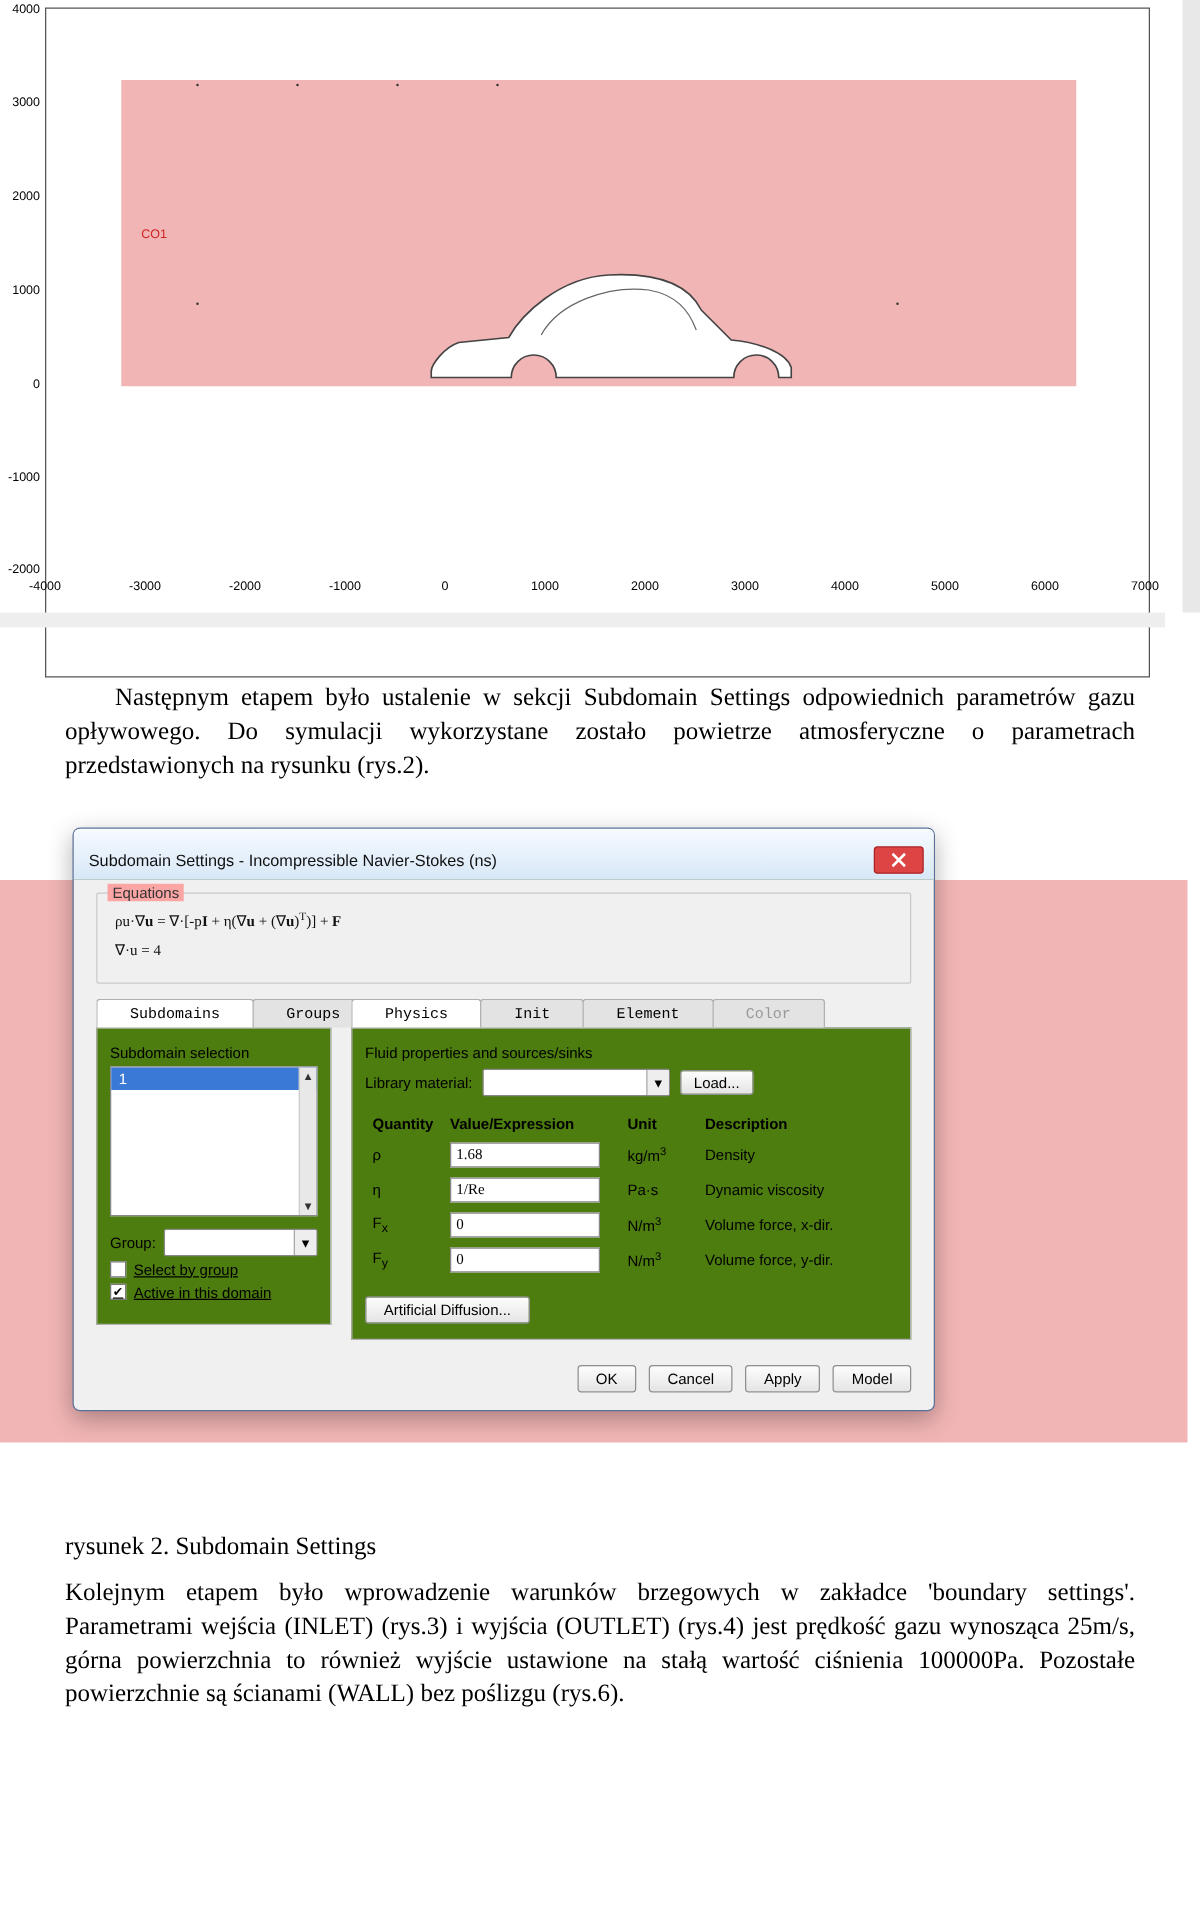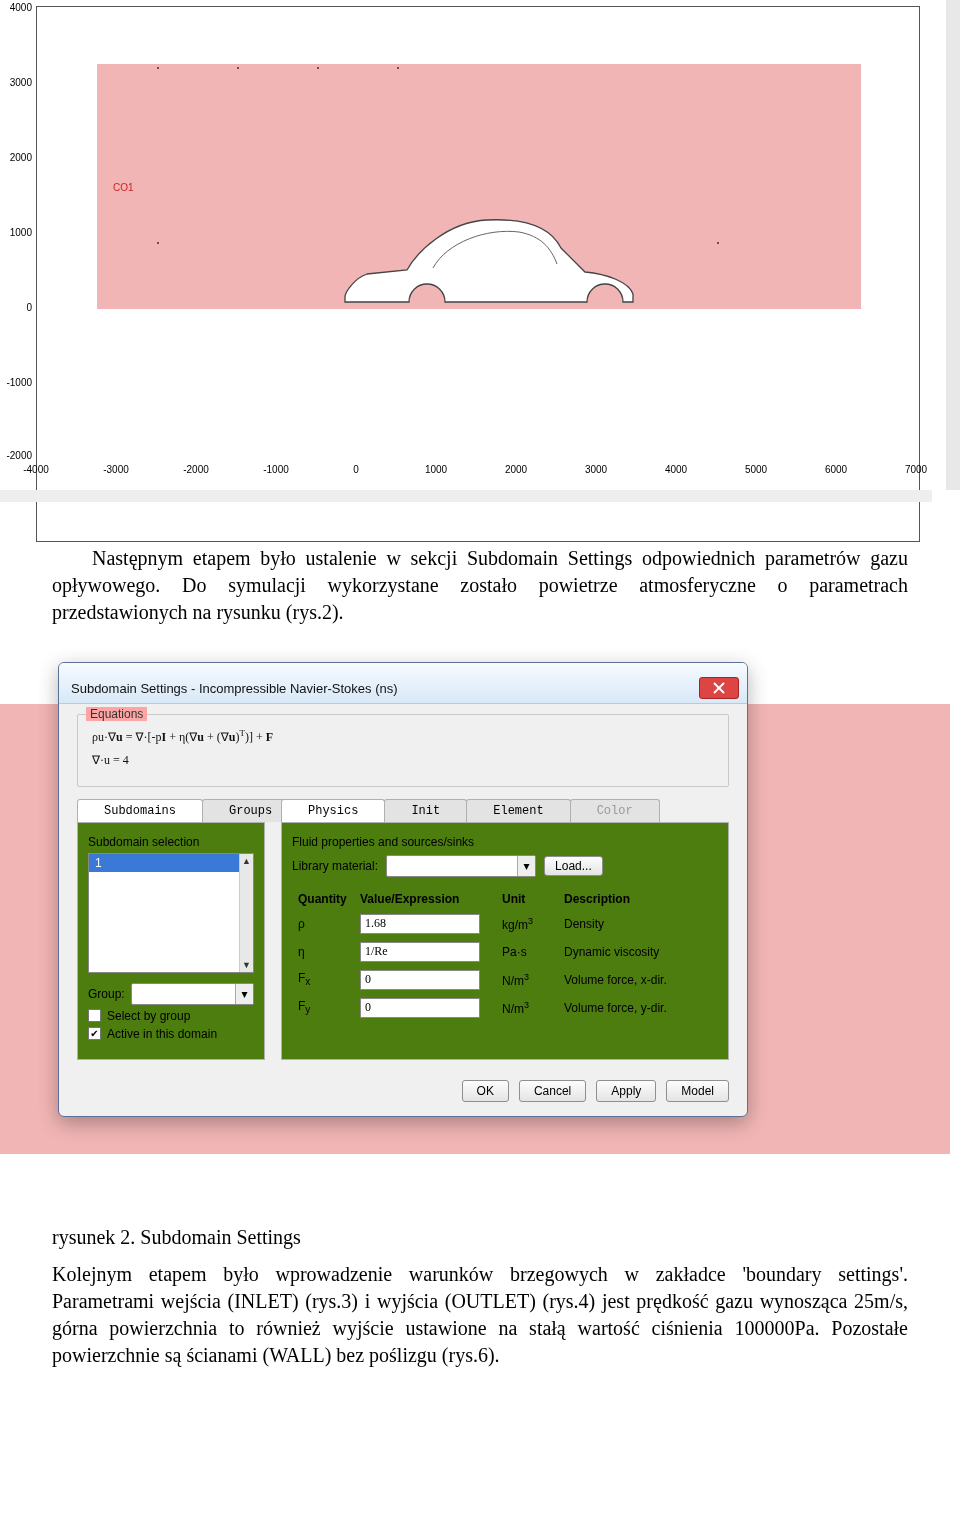--- a/index.html
+++ b/index.html
@@ -64,21 +64,21 @@
   .listbox .sb .sbtn { height:14px; display:flex; align-items:center; justify-content:center; font-size:9px; color:#333;}
 
   .combo { display:inline-flex; align-items:center; border:1px solid #888; background:#fff; height:22px; border-radius:2px;}
   .combo .cin { flex:1; padding:0 6px; min-width:60px; font-size:12px;}
   .combo .cbtn { width:18px; height:100%; border-left:1px solid #aaa; display:flex; align-items:center; justify-content:center; background:#eee;}
 
   .btn { display:inline-block; padding:3px 14px; font-size:12px; background:linear-gradient(#fdfdfd,#e4e4e4);
          border:1px solid #8f8f8f; border-radius:3px; cursor:pointer;}
   .btn.small { padding:2px 10px;}
 
-  .chk { display:flex; align-items:center; gap:6px; font-size:12px; margin:4px 0;}
+  .chk { display:flex; align-items:center; gap:6px; font-size:12px; margin:4px 0;text-decoration:underline;}
   .chk .box { width:13px; height:13px; border:1px solid #777; background:#fff; display:flex; align-items:center; justify-content:center; font-size:10px;}
 
   .proptable { width:100%; font-size:12px; }
   .proptable th,.proptable td { text-align:left; padding:3px 4px; vertical-align:middle;}
   .proptable th { font-weight:bold; font-size:12px;}
   .proptable .inp { width:120px; height:20px; border:1px solid #888; background:#fff; padding:0 4px; font:12px Tahoma;}
   .proptable .unit .s3 { font-size:9px; vertical-align:super;}
 
   .dlg-buttons { display:flex; justify-content:flex-end; gap:10px; padding:8px 18px 14px 0;}
 
@@ -261,20 +261,23 @@
                 </tr>
                 <tr>
                   <td>F<sub>y</sub></td>
                   <td><input class="inp" value="0" style=""></td>
                   <td class="unit">N/m<span class="s3">3</span></td>
                   <td>Volume force, y-dir.</td>
                 </tr>
               </tbody>
                 </table>
 
+              <div style="margin-top:14px;">
+                <span class="btn">Artificial Diffusion...</span>
+              </div>
             </div>
           </div>
         </div>
       </div>
 
       <div class="dlg-buttons">
         <span class="btn">OK</span>
         <span class="btn">Cancel</span>
         <span class="btn">Apply</span>
         <span class="btn">Model</span>

